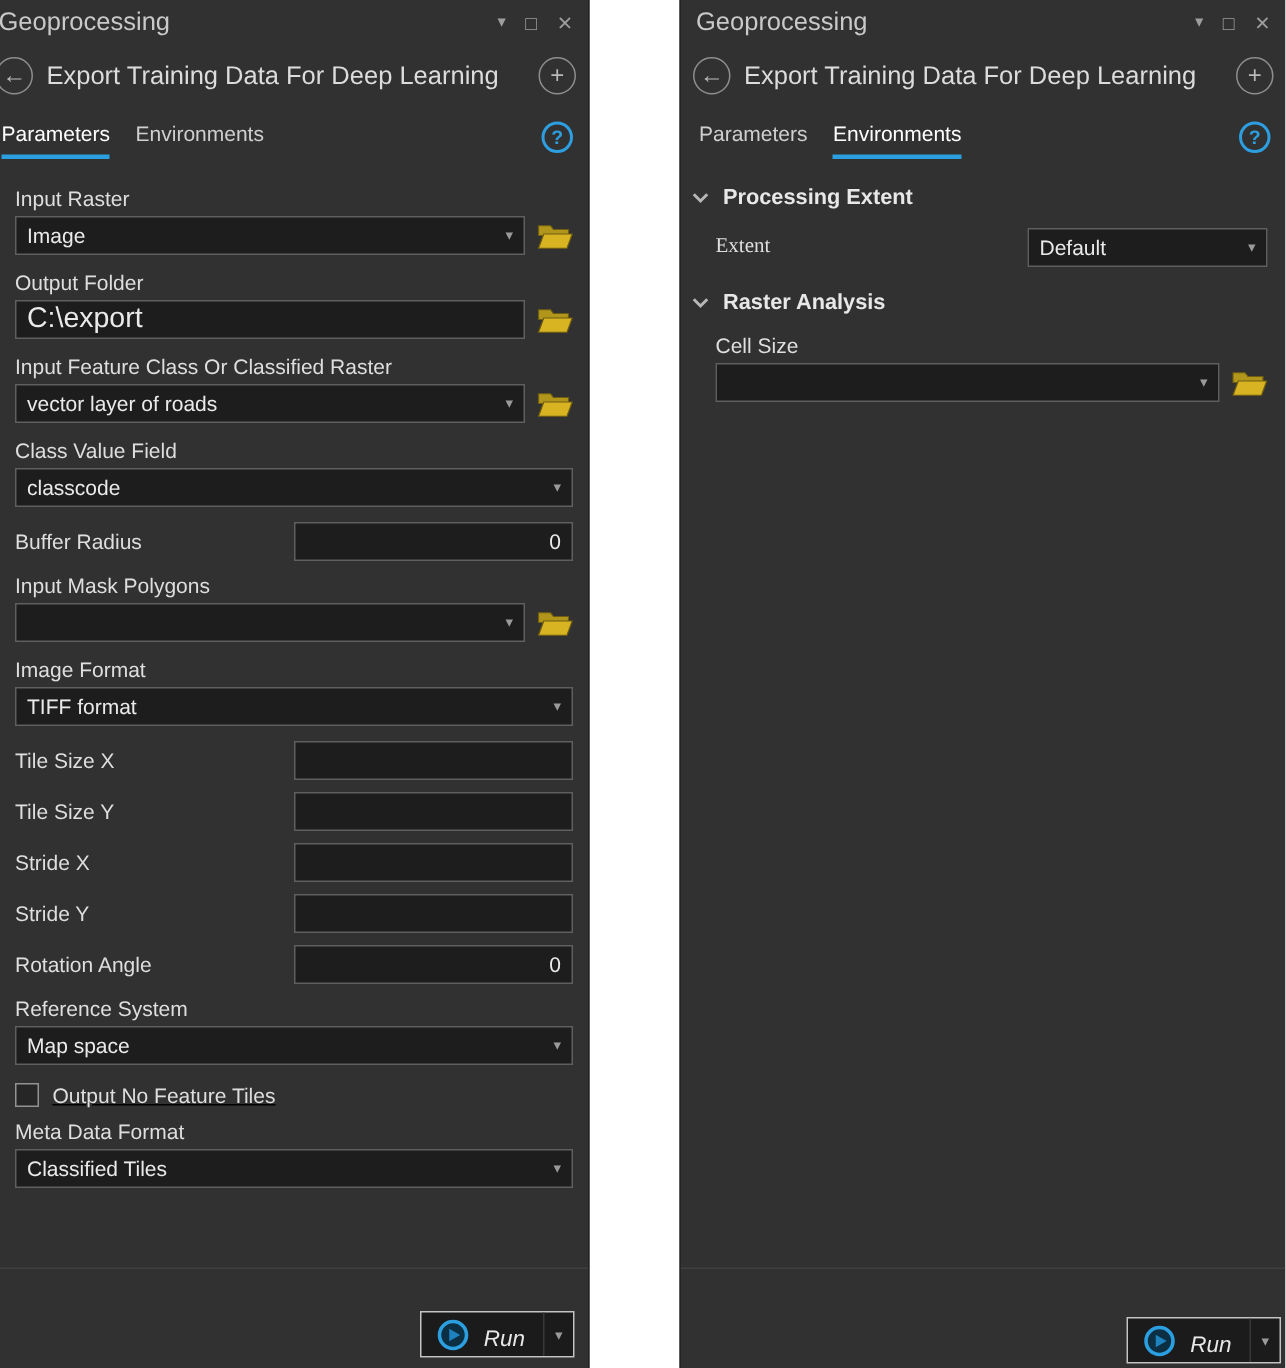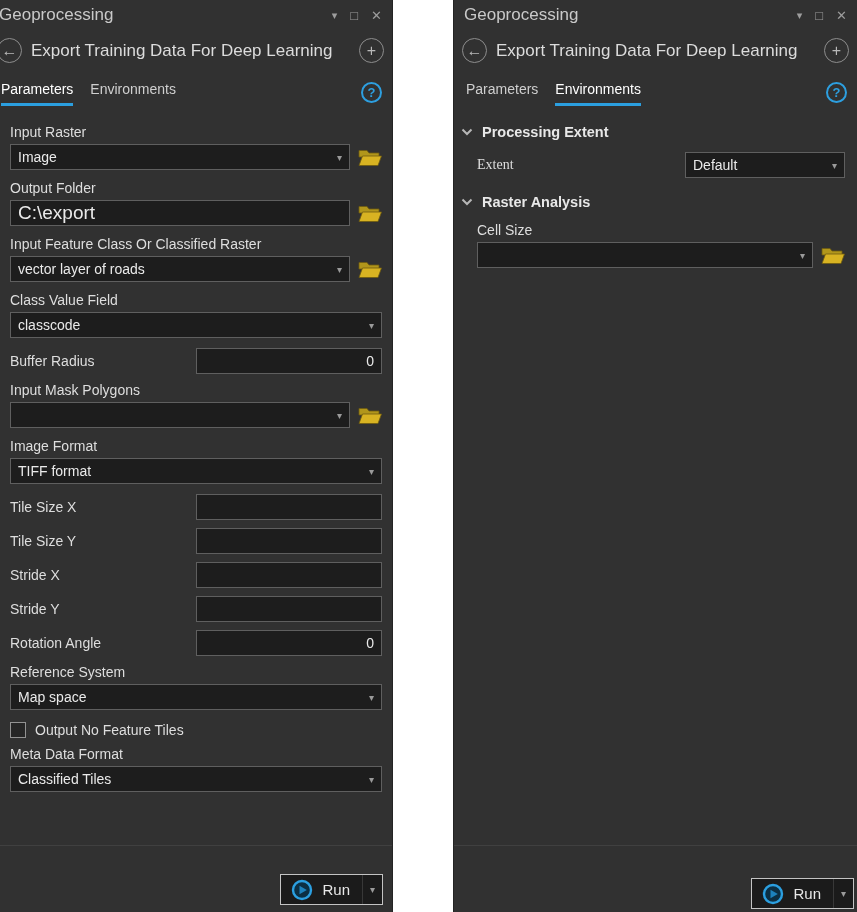--- a/index.html
+++ b/index.html
@@ -27,21 +27,21 @@
   .toolheader { display:flex; align-items:center; gap:9px; padding:11px 8px 4px 8px; }
   #left-panel .toolheader { margin-left:-11px; }
   .circle-btn {
     width:25px; height:25px; min-width:25px; border:1.5px solid #8d8d8d; border-radius:50%;
     color:#b9b9b9; display:flex; align-items:center; justify-content:center;
     font-size:16px; line-height:1;
   }
   .tool-title { color:#dcdcdc; font-size:17px; flex:1; white-space:nowrap; }
 
   
-  .tabs { display:flex; align-items:center; gap:17px; padding:14px 10px 0 12px; }
+  .tabs { display:flex; align-items:flex-start; gap:17px; padding:14px 10px 0 12px; }
   #left-panel .tabs .tab:first-child { margin-left:-11px; }
   .tab { font-size:14px; color:#cfcfcf; padding-bottom:6px; border-bottom:3px solid transparent; white-space:nowrap; }
   .tab.active { color:#ffffff; border-bottom-color:#2b9fe0; }
   .help-btn {
     margin-left:auto; width:21px; height:21px; border:2px solid #2d9fe0; border-radius:50%;
     color:#2d9fe0; font-weight:bold; font-size:13px; display:flex; align-items:center;
     justify-content:center; margin-bottom:2px;
   }
 
   
@@ -64,21 +64,21 @@
   .folder-btn { width:24px; min-width:24px; height:20px; display:flex; align-items:center; }
 
   .inline-field { display:flex; align-items:center; margin-bottom:8px; }
   .inline-label { color:#dedede; font-size:14px; flex:1; white-space:nowrap; }
   .inline-input {
     width:186px; height:26px; background:#1d1d1d; border:1px solid #5f5f5f;
     color:#eaeaea; font-size:14px; padding:0 7px; text-align:right; outline:none;
     font-family:"Liberation Sans", sans-serif;
   }
 
-  .checkbox-row { display:flex; align-items:flex-start; gap:9px; margin:12px 0 8px 0; }
+  .checkbox-row { display:flex; align-items:flex-start; gap:9px; margin:12px 0 8px 0;text-decoration:underline; }
   .checkbox { width:16px; height:16px; background:#262626; border:1px solid #929292; }
   .checkbox-label { color:#dedede; font-size:14px; }
 
   
   .env-fields { padding:12px 10px 0 6px; }
   .section-header { display:flex; align-items:center; gap:9px; padding:6px 0 12px 1px; }
   .section-title { color:#e8e8e8; font-size:14.5px; font-weight:bold; white-space:nowrap; }
   .chev { display:flex; }
   .section-body { padding-left:17px; padding-right:2px; margin-bottom:10px; }
   .ext-row { display:flex; align-items:center; }
@@ -86,21 +86,21 @@
   .ext-combo { width:160px; flex:none; }
 
   
   .footer { position:absolute; left:0; right:0; bottom:0; height:67px; border-top:1px solid #404040; }
   .run-button {
     position:absolute; display:flex; align-items:center; height:31px;
     background:#1b1b1b; border:1px solid #c4c4c4;
   }
   #left-panel .run-button { right:9px; bottom:7px; }
   #right-panel .run-button { right:3px; bottom:3px; }
-  .run-main { display:flex; align-items:center; gap:9px; padding:0 12px 0 10px; }
+  .run-main { display:flex; align-items:flex-end; gap:9px; padding:0 12px 0 10px;font-style:italic; }
   .run-label { color:#e8e8e8; font-size:15px; }
   .run-caret-sect {
     width:20px; align-self:stretch; display:flex; align-items:center; justify-content:center;
     color:#9a9a9a; font-size:10px; border-left:1px solid #383838;
   }
 </style>
 </head>
 <body>
 
 <div class="panel" id="left-panel">

